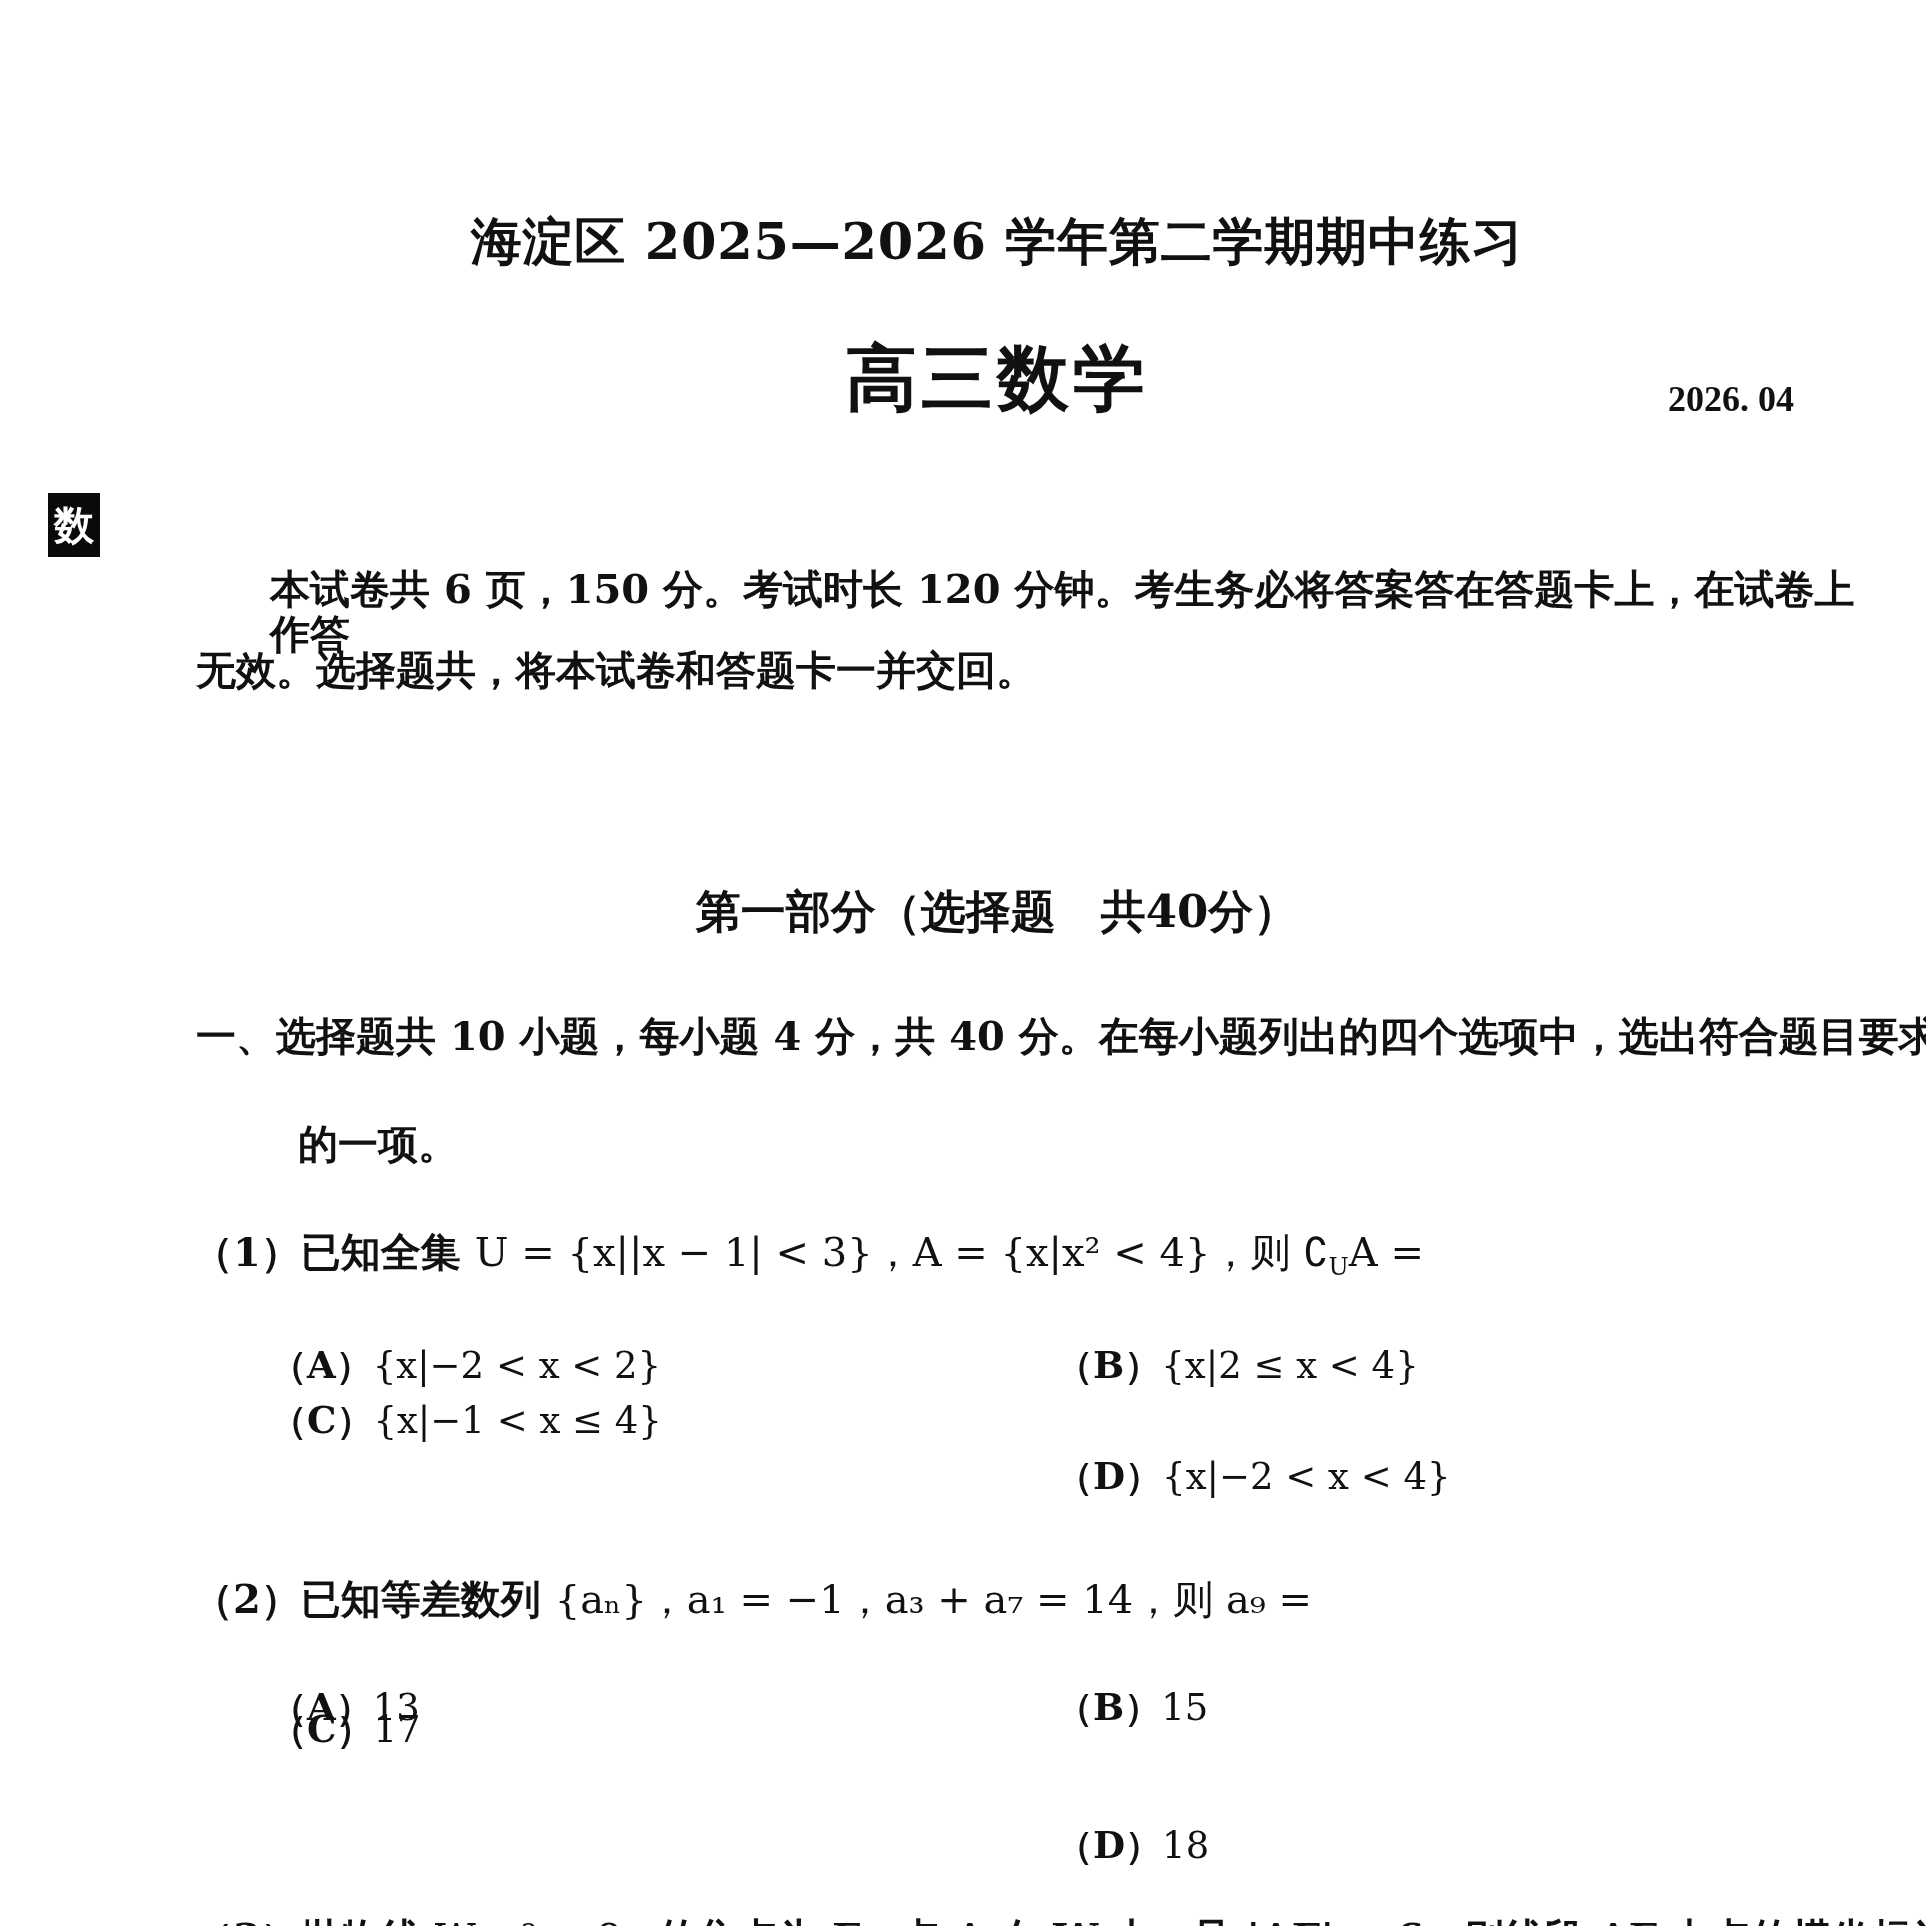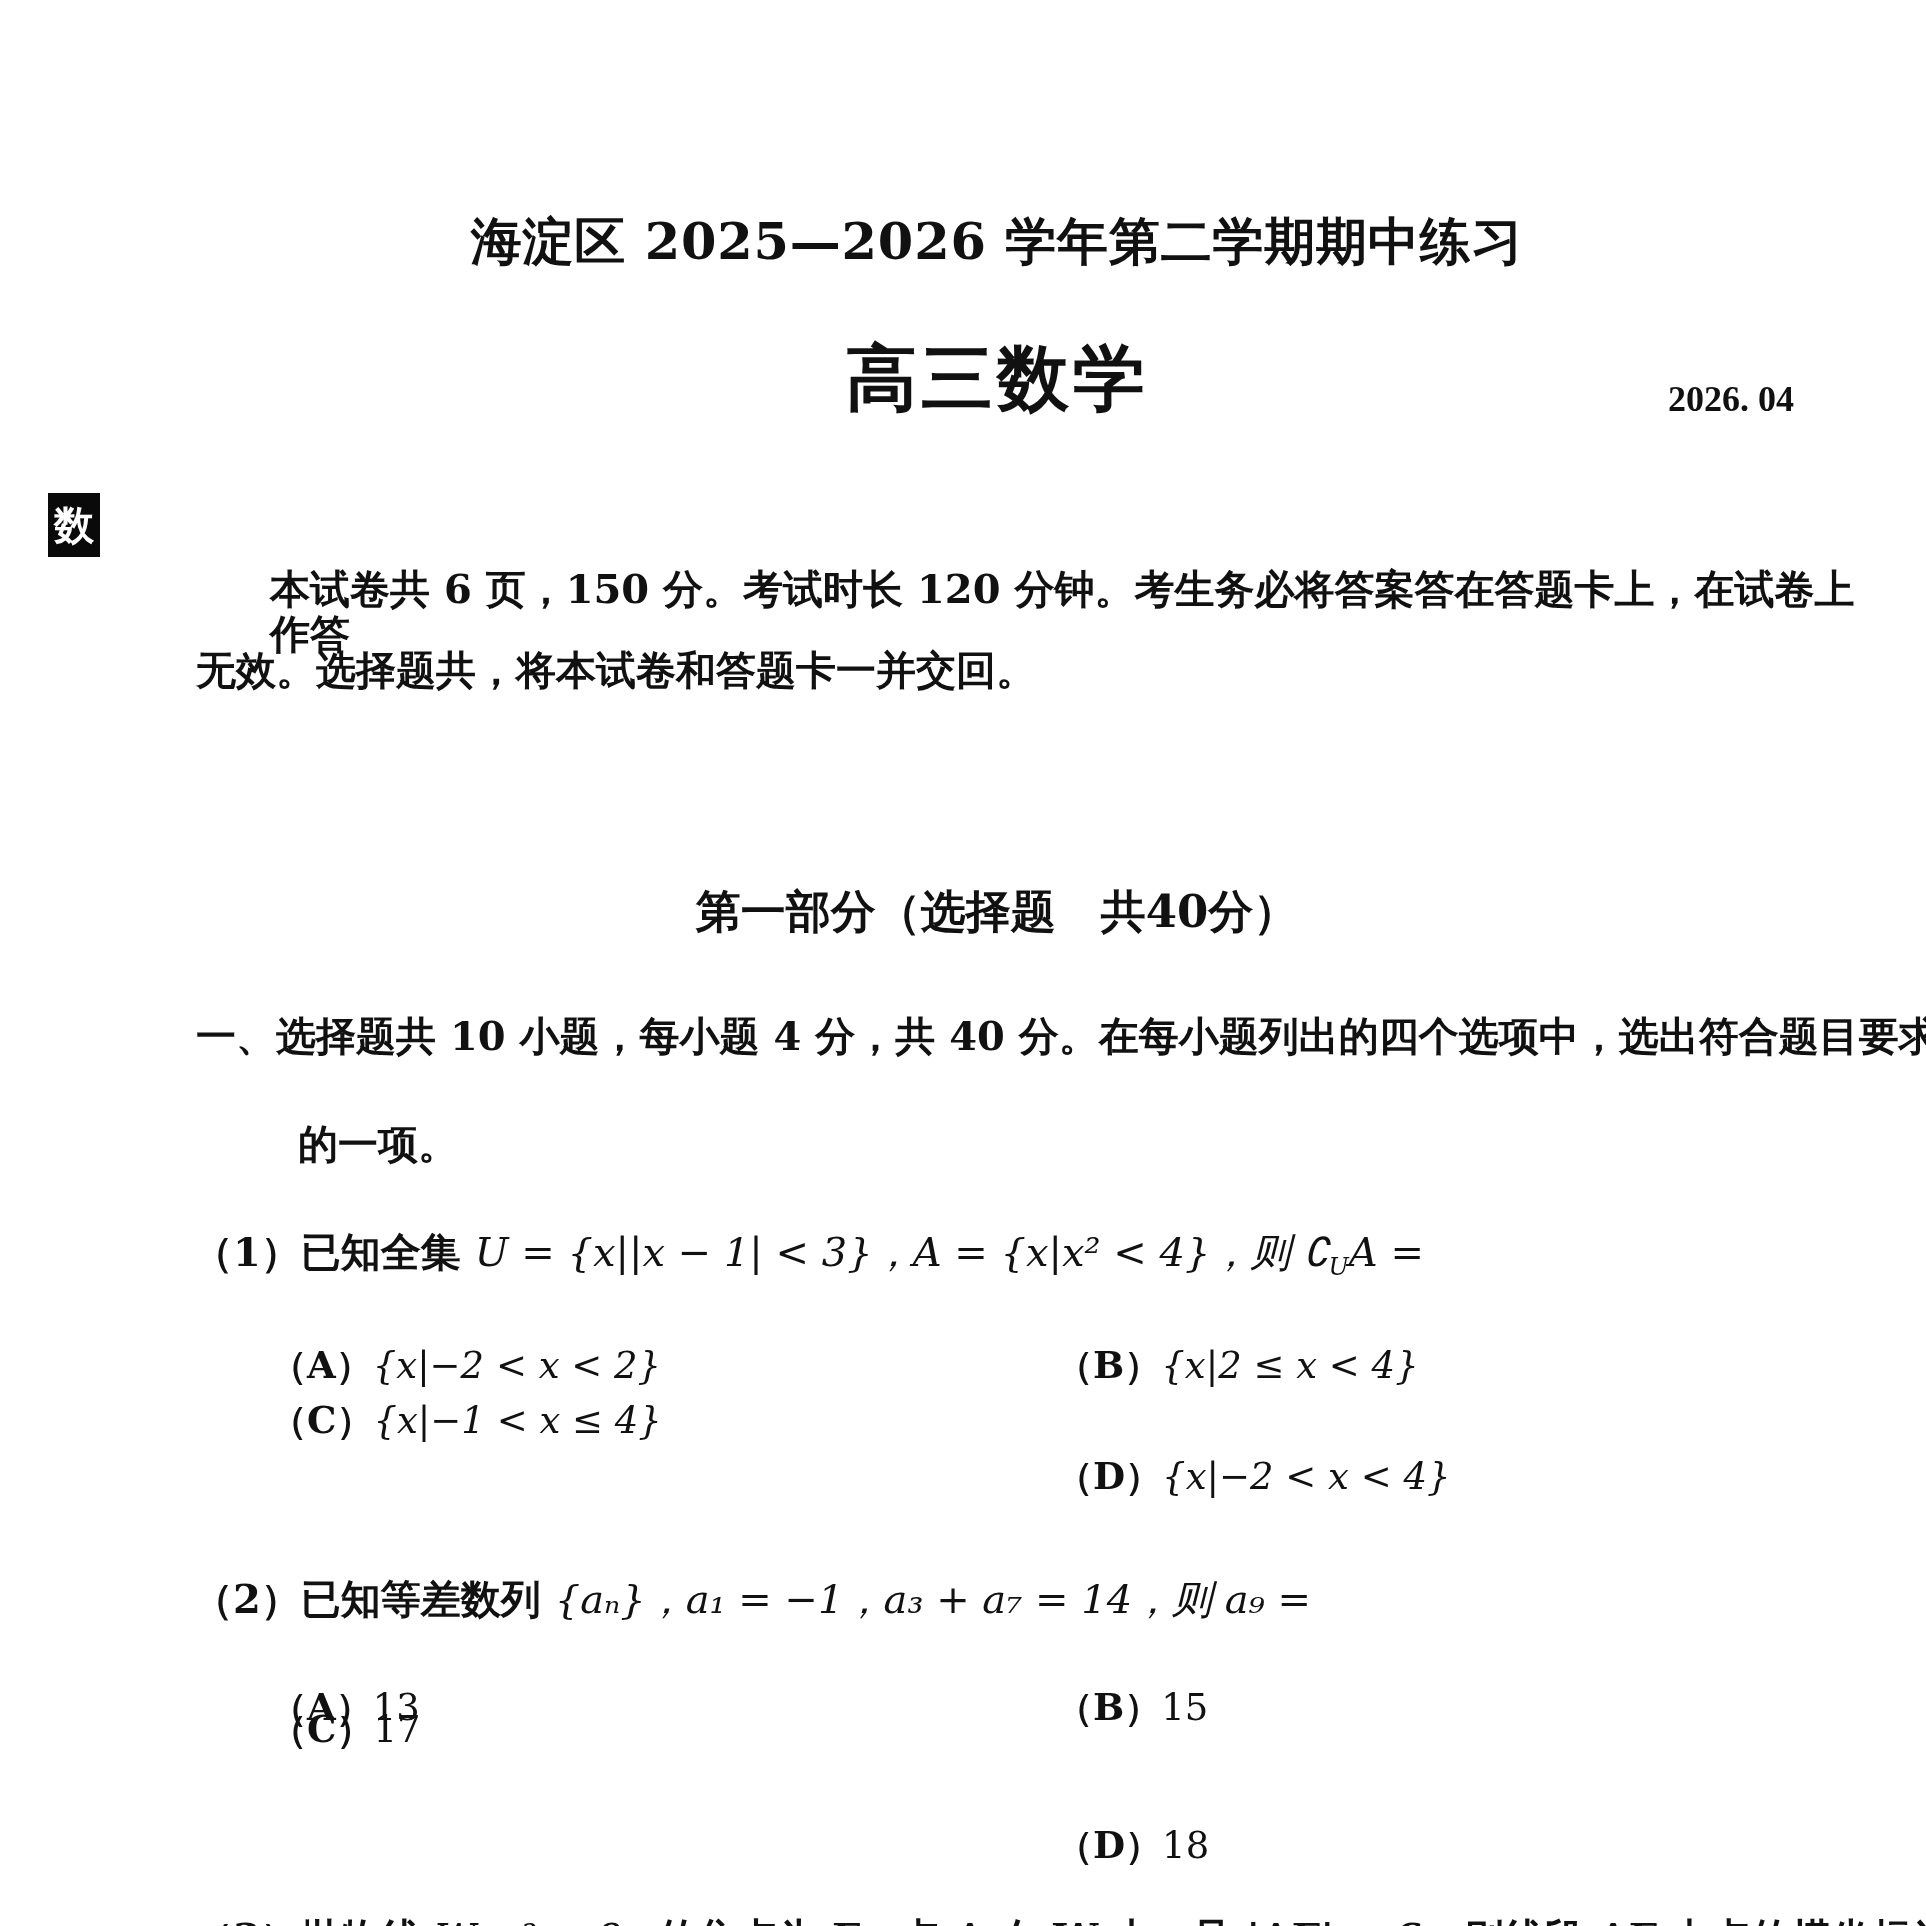--- a/index.html
+++ b/index.html
@@ -15,21 +15,21 @@
   .intro1 { top:566px; left:270px; }
   .intro2 { top:647px; }
   .part { top:882px; left:0; width:1994px; text-align:center; font-size:45px; font-weight:bold; }
   .section { left:196px; font-size:40px; font-weight:bold; }
   .section1 { top:1009px; }
   .section2 { top:1117px; left:270px;margin-left:28px; }
   .q { left:193px; font-size:40px; font-weight:bold; white-space:nowrap; }
   .opt { font-size:37px; font-weight:bold; white-space:nowrap;text-align:right; }
   .optL { left:270px; }
   .optR { left:1056px; }
-  .math { font-family:"DejaVu Serif","Liberation Serif",serif; font-style:italic; font-weight:normal; }
+  .math { font-family:"DejaVu Serif","Liberation Serif",serif; font-weight:normal; }
   .m-up { font-weight:normal; font-family:"DejaVu Serif",serif; }
   sup, sub { font-size:60%; }
 </style>
 </head>
 <body>
 
 <div class="abs title">海淀区 2025—2026 学年第二学期期中练习</div>
 <div class="abs subject">高三数学</div>
 <div class="abs date">2026. 04</div>
 <div class="abs side-tab">数</div>

